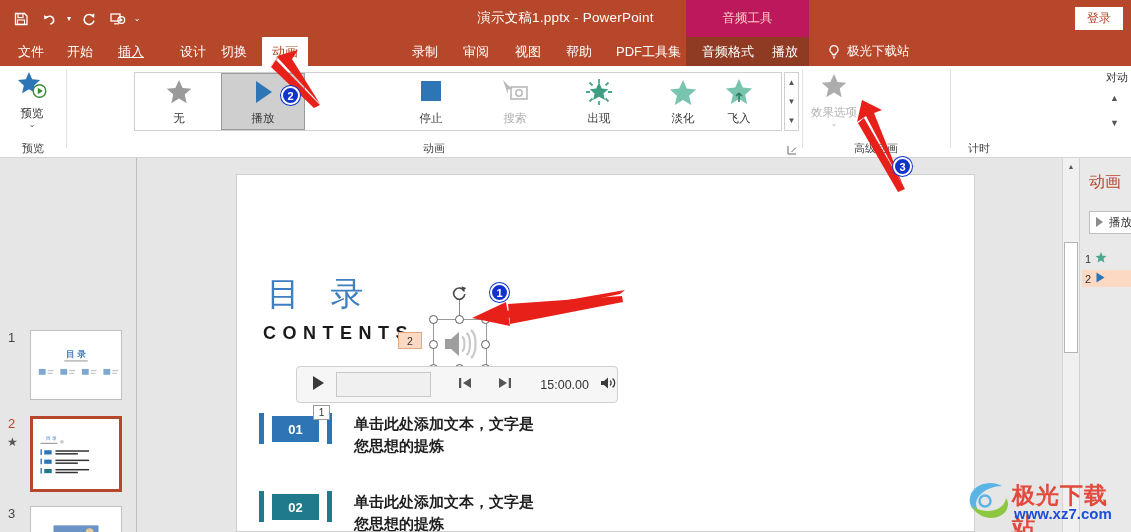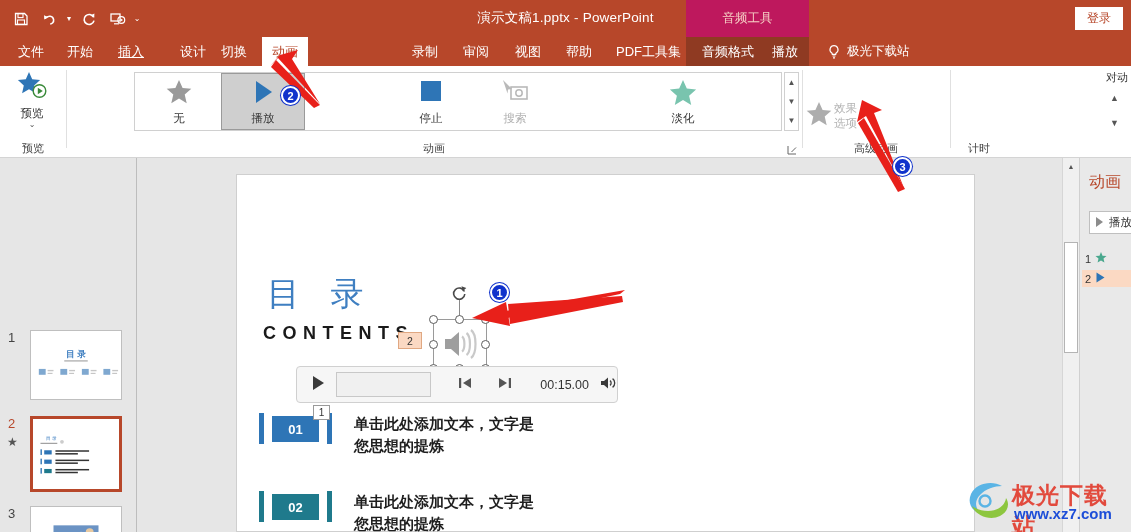--- a/index.html
+++ b/index.html
@@ -95,22 +95,22 @@
   .gitem.sel{ background:#cfcfcf; border:1px solid #9a9a9a; }
   .gitem.dim .glbl{ color:#b0b0b0; }
   .gscroll{
     position:absolute; left:718px; top:6px; width:15px; height:59px;
     border:1px solid #d0d0d0; background:#fff;
     display:flex; flex-direction:column; justify-content:space-between;
   }
   .gscroll div{ height:19px; display:flex; align-items:center; justify-content:center;
                 font-size:8px; color:#555; cursor:pointer;}
   .effopt{
-    position:absolute; left:738px; top:18px; width:60px; height:62px;
-    display:flex; flex-direction:row; align-items:center; cursor:pointer;
+    position:absolute; left:738px; top:6px; width:60px; height:62px;
+    display:flex; flex-direction:column; align-items:center; cursor:pointer;
   }
   .effopt .lbl{font-size:11.5px;color:#b2b2b2;margin-top:2px;}
   .effopt .dd{font-size:8px;color:#bbb;line-height:8px;}
 
   .dlg-launch{
     position:absolute; right:4px; bottom:2px; width:11px;height:11px;
     font-size:9px; color:#666; cursor:pointer;
   }
   .reorder{
      position:absolute; left:1106px; top:4px; font-size:11px; color:#333; white-space:nowrap;
@@ -343,25 +343,43 @@
           <span class="glbl">停止</span>
         </div>
         <div class="gitem dim" style="left: 338px;">
           <span><svg width="32" height="28" viewBox="0 0 32 28">
               <path fill="#b9b9b9" d="M4 2l9 9-4 .5-.5 4z"></path>
               <rect x="12" y="9" width="16" height="12" fill="none" stroke="#b9b9b9" stroke-width="1.6"></rect>
               <circle cx="20" cy="15" r="3.2" fill="none" stroke="#b9b9b9" stroke-width="1.5"></circle>
             </svg></span>
           <span class="glbl">搜索</span>
         </div>
+        <div class="gitem" style="left: 422px;">
+          <span><svg width="32" height="28" viewBox="0 0 32 28">
+              <g stroke="#4aa88e" stroke-width="1.8">
+                <path d="M16 1v4M16 23v4M3 14h4M25 14h4M6.5 4.5l3 3M22.5 20.5l3 3M25.5 4.5l-3 3M9.5 20.5l-3 3"></path>
+              </g>
+              <path fill="#3f9e82" d="M16 4l2.8 6.5 6.5.8-4.9 4.3 1.5 6.4L16 18.7l-5.9 3.3 1.5-6.4-4.9-4.3 6.5-.8z"></path>
+            </svg></span>
+          <span class="glbl">出现</span>
+        </div>
         <div class="gitem" style="left: 506px;">
           <span><svg width="32" height="28" viewBox="0 0 32 28">
               <path fill="#79c4ae" d="M16 2l3.8 8.6 9.3.9-7 6.2 2.1 9.2L16 22.1 7.8 26.9l2.1-9.2-7-6.2 9.3-.9z"></path>
             </svg></span>
           <span class="glbl">淡化</span>
+        </div>
+        <div class="gitem" style="left: 562px;">
+          <span><svg width="32" height="28" viewBox="0 0 32 28">
+              <path fill="#79c4ae" d="M16 1l3.8 8.6 9.3.9-7 6.2 2.1 9.2L16 21.1 7.8 25.9l2.1-9.2-7-6.2 9.3-.9z"></path>
+              <g stroke="#2f7a63" stroke-width="1.6">
+                <path d="M16 24v-9M16 15l-3 3M16 15l3 3"></path>
+              </g>
+            </svg></span>
+          <span class="glbl">飞入</span>
         </div>
       </div>
     <div class="gscroll">
       <div>▲</div>
       <div>▼</div>
       <div>▼</div>
     </div>
     <div class="effopt">
       <span>
         <svg width="30" height="28" viewBox="0 0 30 28">
@@ -495,21 +513,21 @@
             <rect x="1" y="1" width="2.2" height="10" fill="#555"></rect>
             <path fill="#555" d="M13 1v10l-8-5z"></path>
           </svg>
       </span>
       <span class="p-fwd">
         <svg width="15" height="12" viewBox="0 0 15 12">
             <path fill="#555" d="M2 1l8 5-8 5z"></path>
             <rect x="11.8" y="1" width="2.2" height="10" fill="#555"></rect>
           </svg>
       </span>
-      <span class="p-time">00:15.00</span>
+      <span class="p-time">15:00.00</span>
       <span class="p-vol">
         <svg width="17" height="14" viewBox="0 0 17 14">
             <path fill="#3a3a3a" d="M1 5h3l4-3.5v11L4 9H1z"></path>
             <g stroke="#3a3a3a" stroke-width="1.3" fill="none">
               <path d="M10 4.6c1.5 1 1.5 3.8 0 4.8"></path>
               <path d="M12.6 2.6c2.8 2 2.8 6.8 0 8.8"></path>
             </g>
           </svg>
       </span>
     </div>

